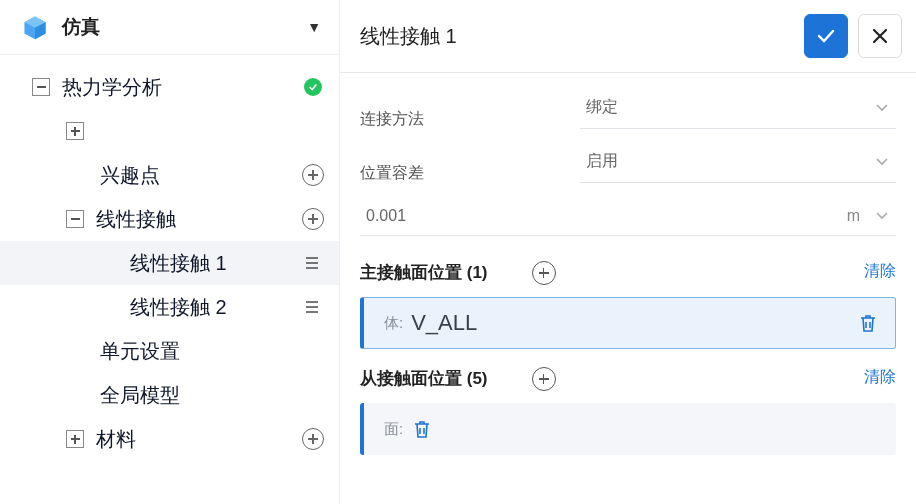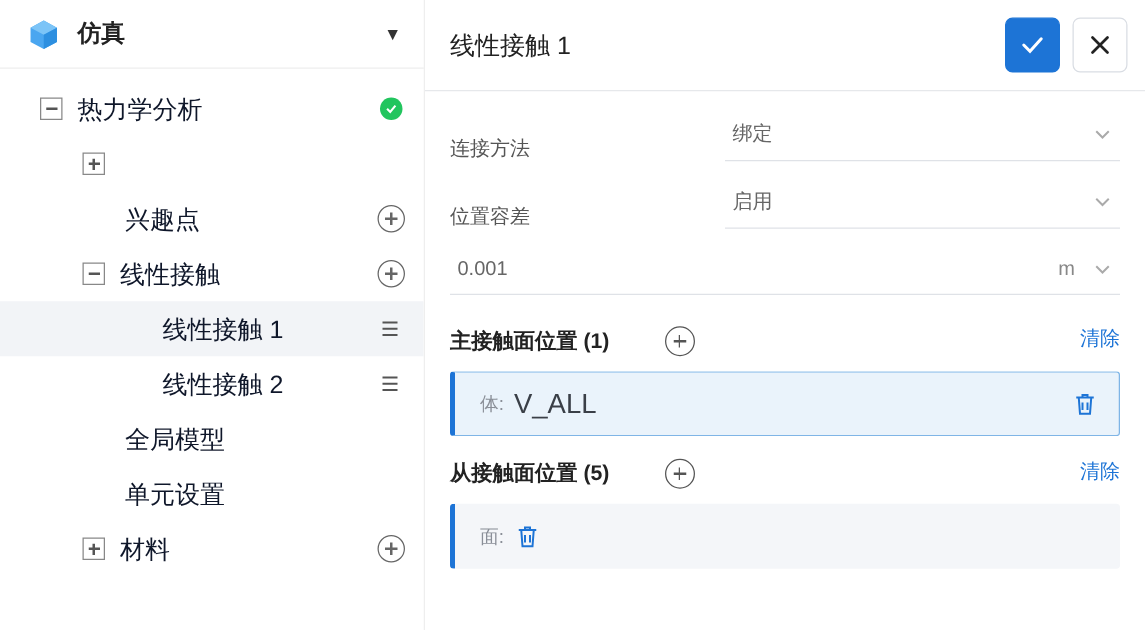--- a/index.html
+++ b/index.html
@@ -127,26 +127,26 @@
         <svg viewBox="0 0 18 14">
             <line x1="2" y1="2" x2="14" y2="2" stroke="#555" stroke-width="1.6"></line>
             <line x1="2" y1="7" x2="14" y2="7" stroke="#555" stroke-width="1.6"></line>
             <line x1="2" y1="12" x2="14" y2="12" stroke="#555" stroke-width="1.6"></line>
           </svg>
       </span>
     </div>
 
     <div class="tree-row">
       <span class="spacer" style="width:100px"></span>
+      <span class="label" style="padding-left:0">单元设置</span>
+    </div>
+
+    <div class="tree-row">
+      <span class="spacer" style="width:100px"></span>
       <span class="label" style="padding-left:0">全局模型</span>
-    </div>
-
-    <div class="tree-row">
-      <span class="spacer" style="width:100px"></span>
-      <span class="label" style="padding-left:0">单元设置</span>
     </div>
 
     <div class="tree-row">
       <span class="spacer" style="width:66px"></span>
       <span class="toggle plus"></span>
       <span class="label">材料</span>
       <span class="trail">
           <span class="plus-circ-outline"></span>
         </span>
     </div>

